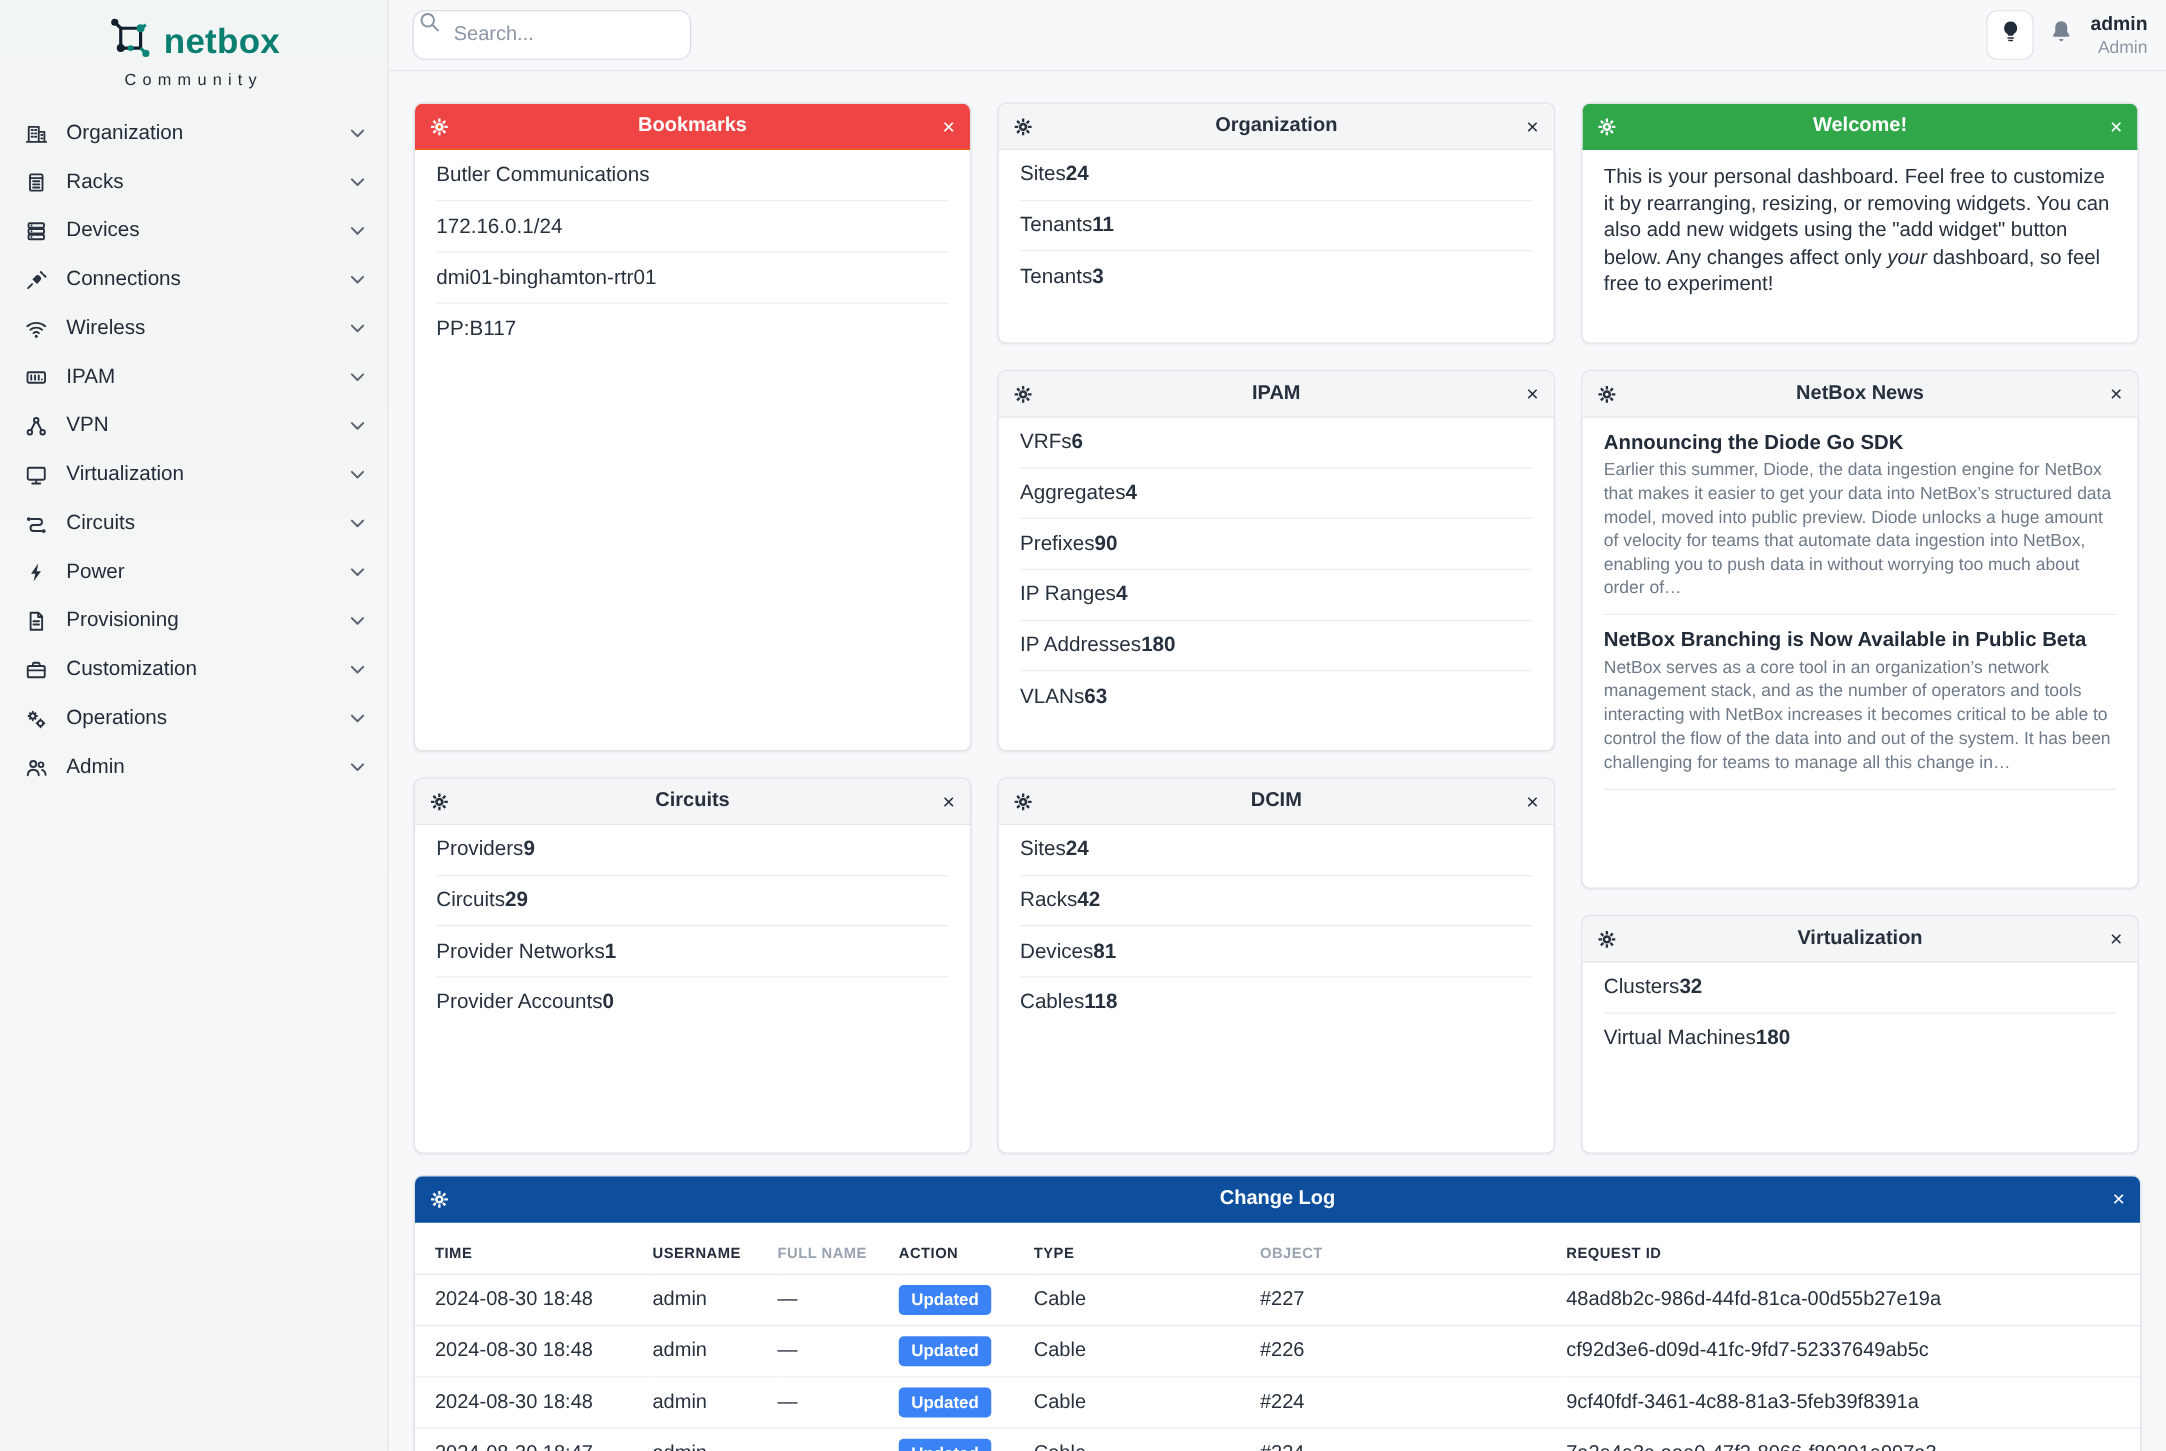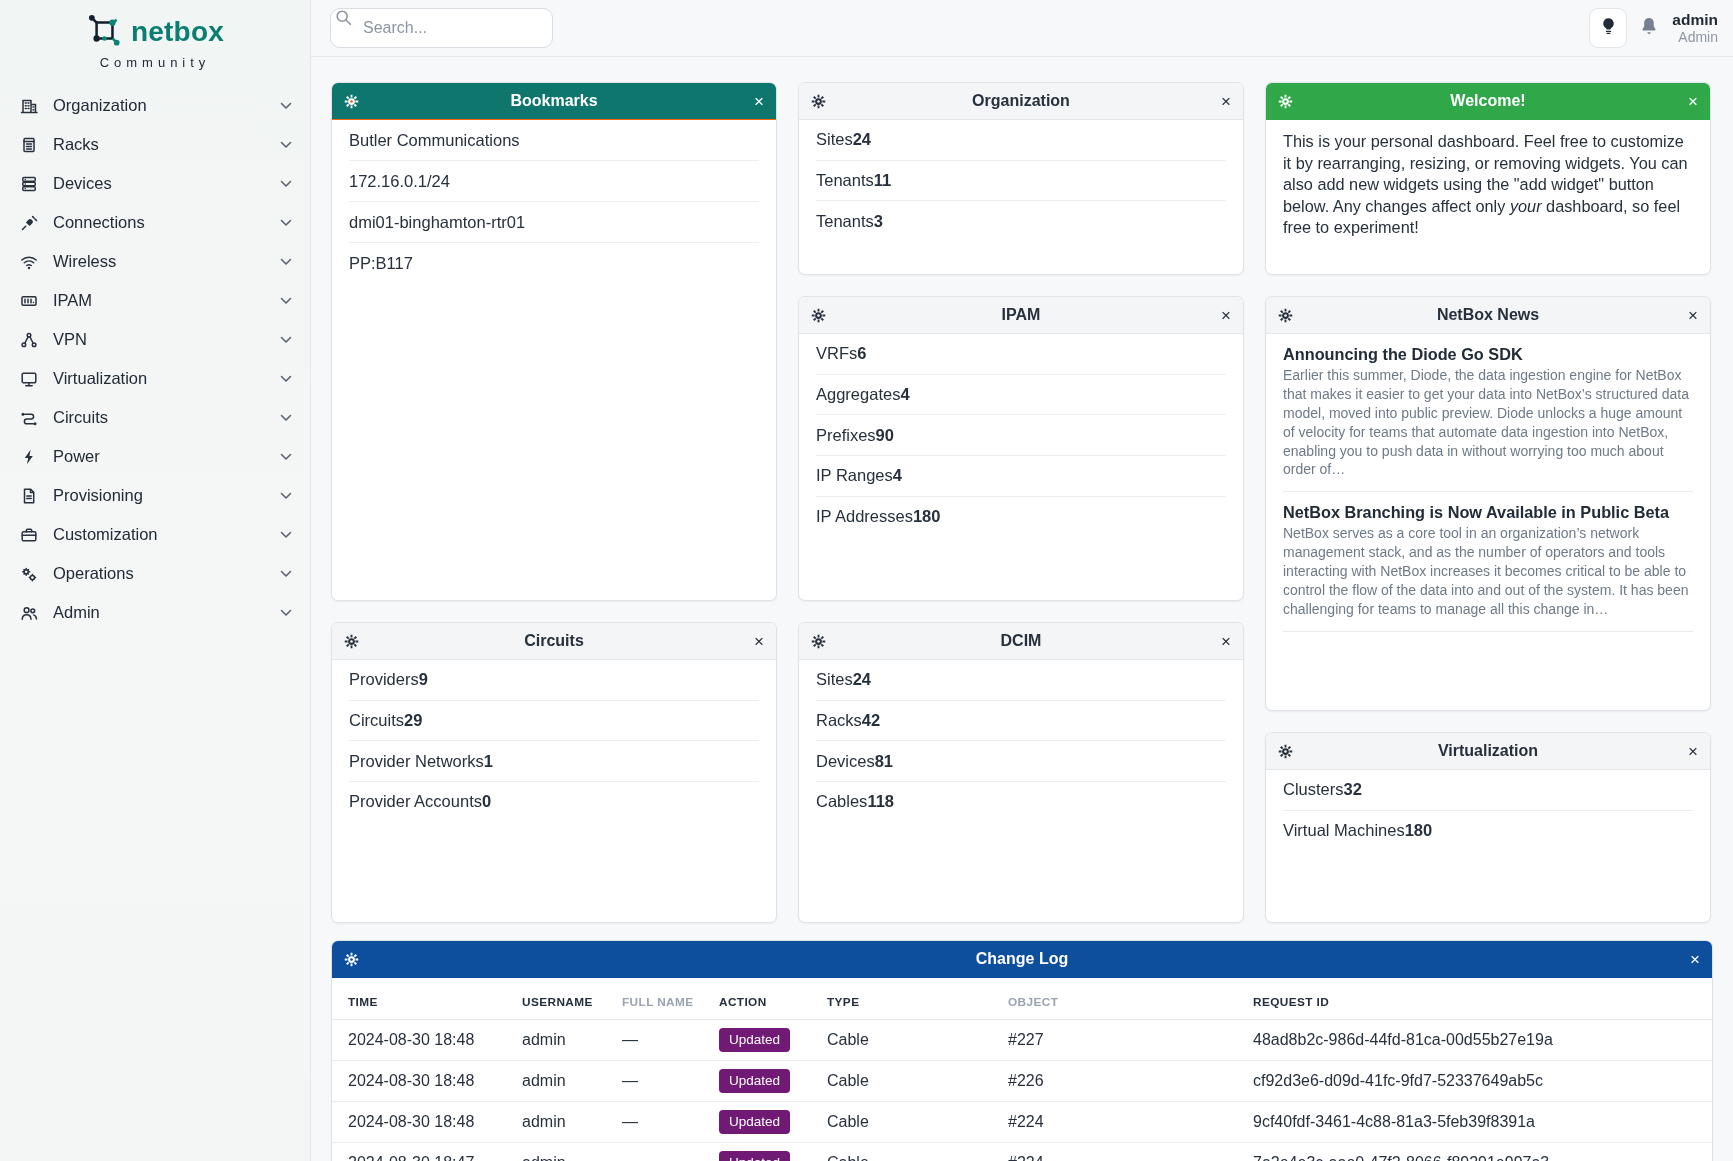--- a/index.html
+++ b/index.html
@@ -53,21 +53,21 @@
     box-shadow:0 1px 2px rgba(16,24,40,.05);box-sizing:border-box;
   }
   .card-header{
     position:relative;height:36px;display:flex;align-items:center;
     background:#f3f5f6;border-bottom:1px solid #e2e6e9;color:#27303d;
     --hdr:#f3f5f6;
   }
   .card-header .gear{position:absolute;left:12px;display:flex;align-items:center;cursor:pointer;}
   .card-header .close{position:absolute;right:12px;font-size:17px;line-height:1;cursor:pointer;}
   .card-title{width:100%;text-align:center;font-size:16px;font-weight:600;}
-  .hdr-orange{background:#0f766e;border-bottom:1px solid #f4620b;color:#fff;align-items:center;--hdr:#f4620b;}
+  .hdr-orange{background:#ef4444;border-bottom:1px solid #f4620b;color:#fff;align-items:center;--hdr:#f4620b;}
   .hdr-green{background:#30a84a;border-bottom:1px solid #30a84a;color:#fff;--hdr:#30a84a;}
   .hdr-blue{background:#0d4f9c;border-bottom:1px solid #0d4f9c;color:#fff;--hdr:#0d4f9c;}
   .gear-svg .hole{fill:var(--hdr);}
   .stat-row{
     display:flex;align-items:center;height:39.7px;
     margin:0 17px;font-size:16.5px;cursor:pointer;
   }
   .stat-row:not(:last-child){border-bottom:1px solid #eceff1;}
   .stat-value{font-weight:600;}
   .bm-row{display:flex;align-items:center;height:40px;margin:0 17px;font-size:16.5px;cursor:pointer;}
@@ -87,21 +87,21 @@
   }
   table.cl th.muted{color:#9aa3b0;font-weight:600;cursor:default;}
   table.cl th:first-child,table.cl td:first-child{padding-left:16px;}
   table.cl td{
     font-size:16px;color:#27303d;height:40px;padding:0 6px 0 0;vertical-align:middle;
   }
   table.cl tbody tr + tr td{border-top:1px solid #eceff2;}
   .teal{color:#12948a;cursor:pointer;}
   .dash{color:#6e7a88;}
   .badge{
-    display:inline-block;background:#701a75;color:#fff;font-size:13.5px;font-weight:400;
+    display:inline-block;background:#3b82f6;color:#fff;font-size:13.5px;font-weight:700;
     padding:4px 10px 5px;border-radius:4px;cursor:pointer;
   }
 </style>
 </head>
 <body>
 
 <div class="sidebar">
   <div class="brand">
     <div class="brand-row">
       <span>
@@ -509,20 +509,24 @@
                 <span>Prefixes</span>
                 <span class="stat-value">90</span>
               </div>
             <div class="stat-row">
                 <span>IP Ranges</span>
                 <span class="stat-value">4</span>
               </div>
             <div class="stat-row">
                 <span>IP Addresses</span>
                 <span class="stat-value">180</span>
+              </div>
+            <div class="stat-row">
+                <span>VLANs</span>
+                <span class="stat-value">63</span>
               </div>
           </div>
         </div>
 
         <div class="card" style="height:301px">
           <div class="card-header">
             <span class="gear">
                 <svg class="gear-svg" width="15" height="15" viewBox="0 0 16 16">
                   <g stroke="currentColor" stroke-width="2">
                     <path d="M8 .8v3M8 12.2v3M.8 8h3M12.2 8h3M2.9 2.9l2.1 2.1M11 11l2.1 2.1M2.9 13.1L5 11M11 5l2.1-2.1"></path>

